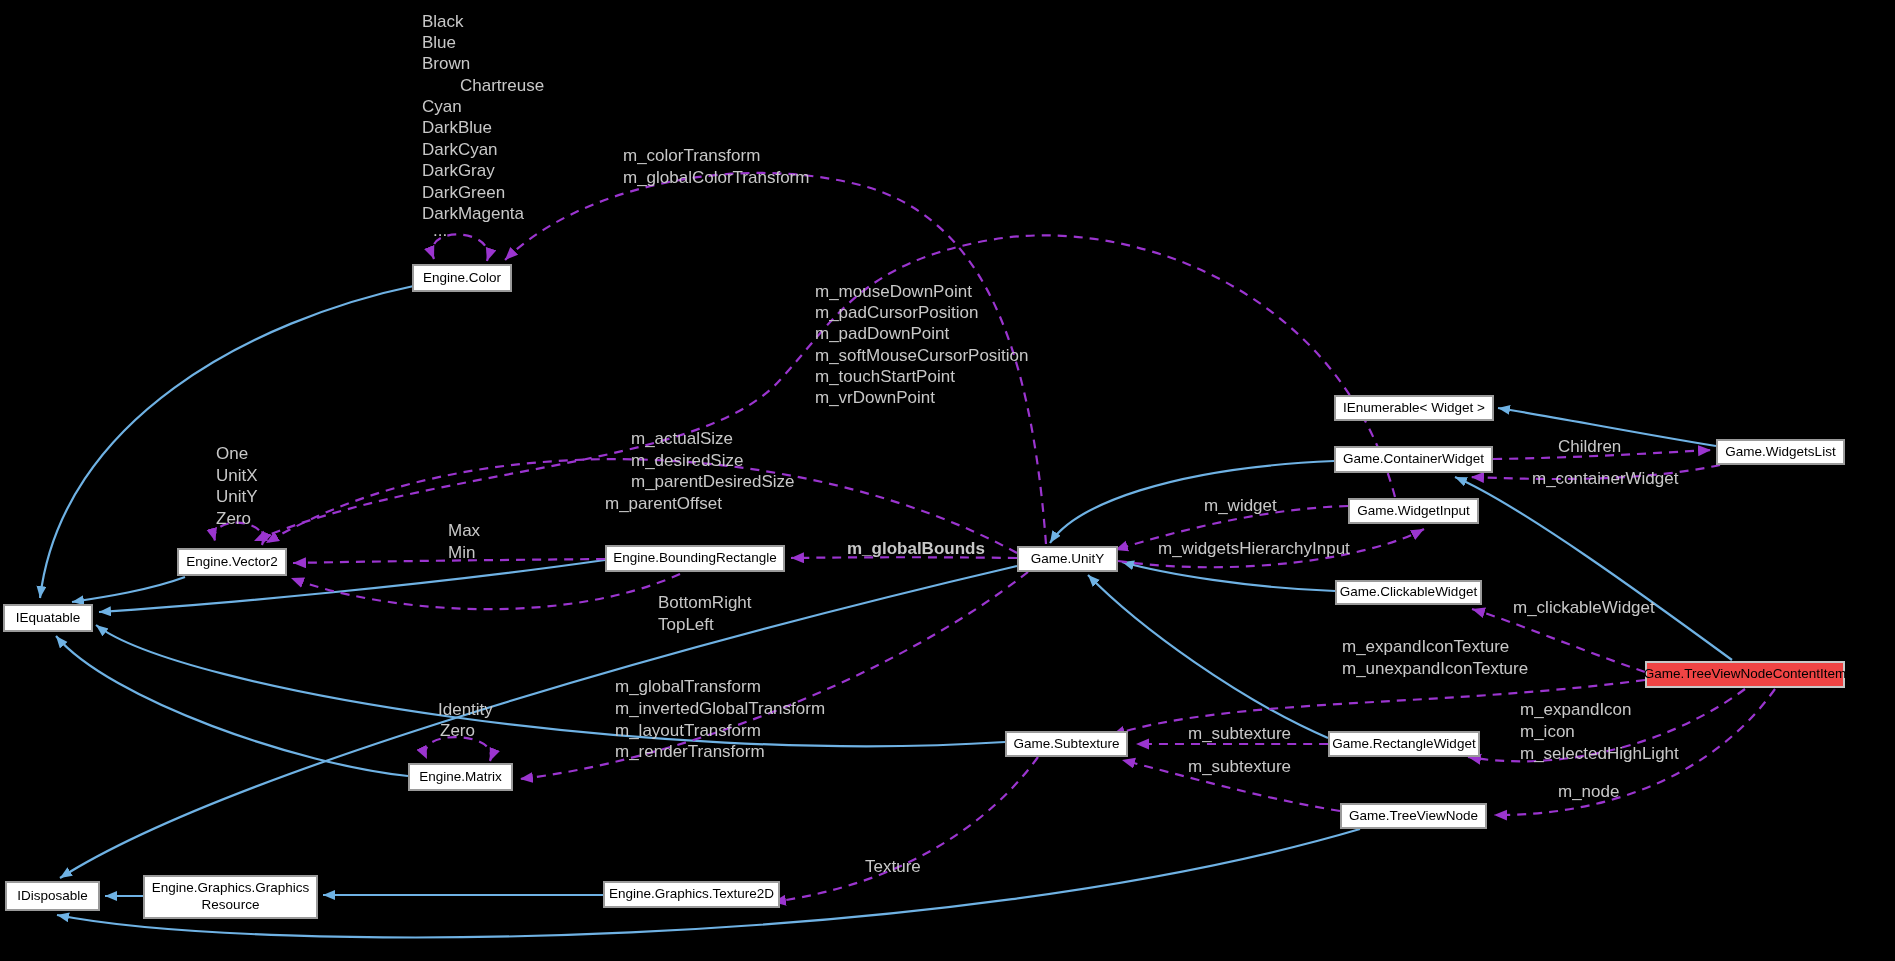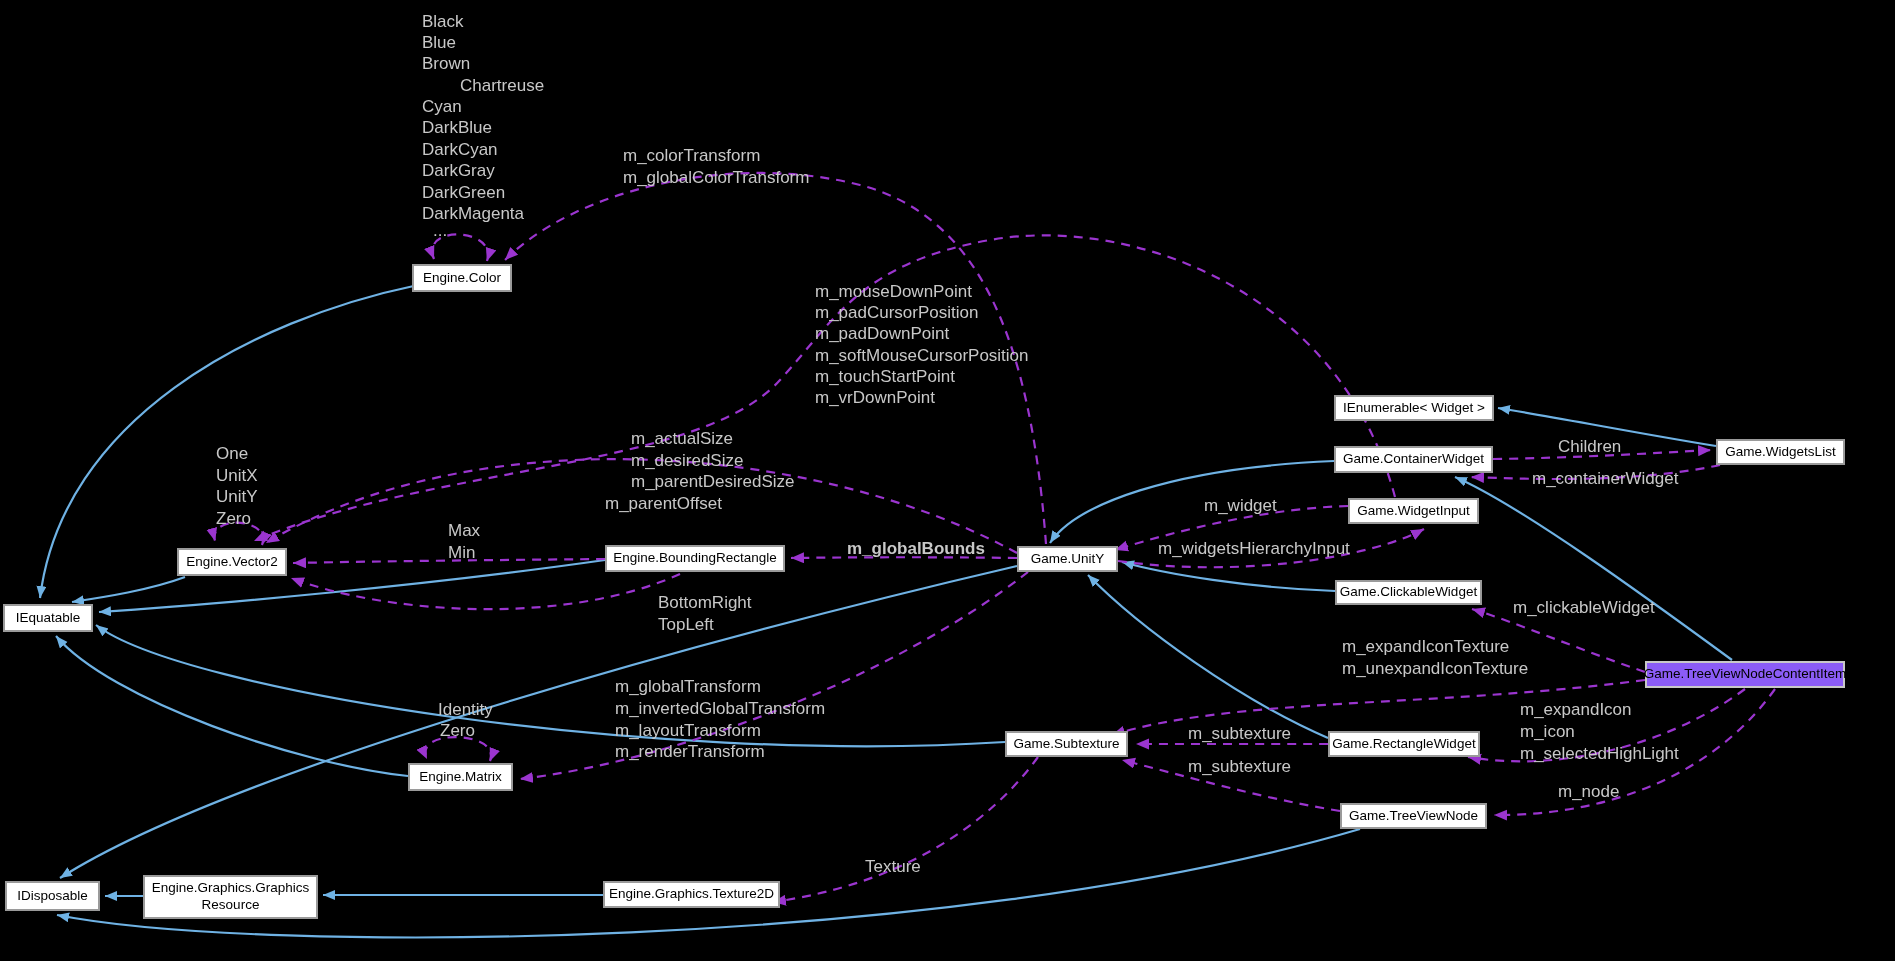--- a/index.html
+++ b/index.html
@@ -2,21 +2,21 @@
 <html><head>
 <meta charset="utf-8">
 <style>
   html,body{margin:0;padding:0;background:#000;}
   #canvas{position:relative;width:1895px;height:961px;background:#000;overflow:hidden;
           font-family:"Liberation Sans", sans-serif;}
   #edges{position:absolute;left:0;top:0;width:1895px;height:961px;}
   .node{position:absolute;display:flex;flex-direction:column;align-items:center;justify-content:center;
         background:#fff;border:2px solid #9a9a9a;box-sizing:border-box;color:#000;
         font-size:13.5px;line-height:1.25;text-align:center;white-space:nowrap;cursor:pointer;}
-  .node.hl{background:#8b5cf6;border-color:#c8c8c8;}
+  .node.hl{background:#ef4444;border-color:#c8c8c8;}
   .edge-label{position:absolute;color:#c8c8c8;font-size:17px;white-space:nowrap;}
   path.inherit{fill:none;stroke:#6fb2e4;stroke-width:2.2;}
   path.usage{fill:none;stroke:#9b35cf;stroke-width:2.2;stroke-dasharray:9 7;}
 </style>
 </head>
 <body>
 
 <div id="canvas">
   <svg id="edges" width="1895" height="961" viewBox="0 0 1895 961">
     <defs>

